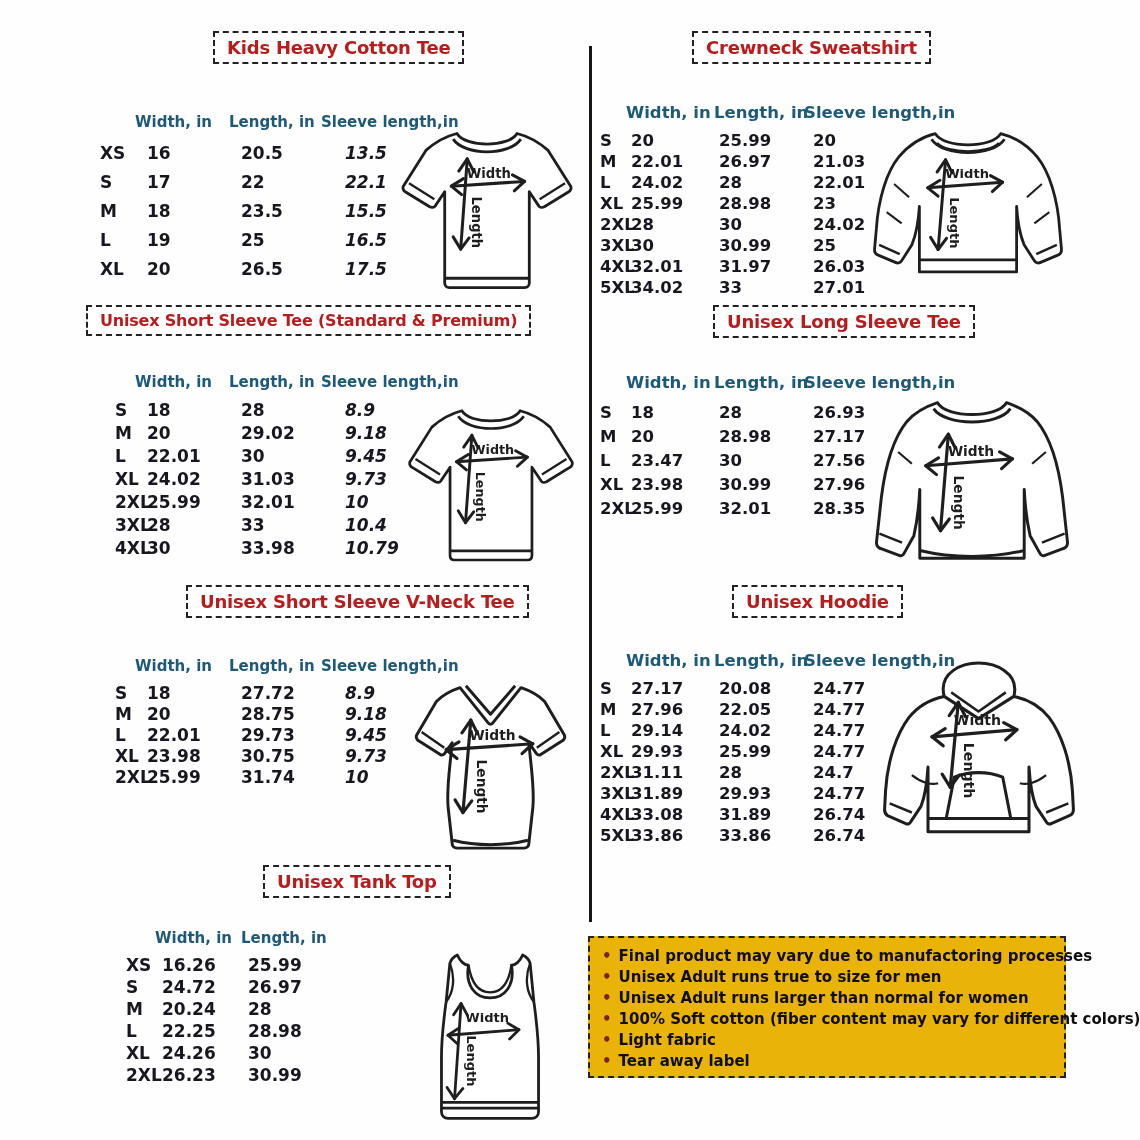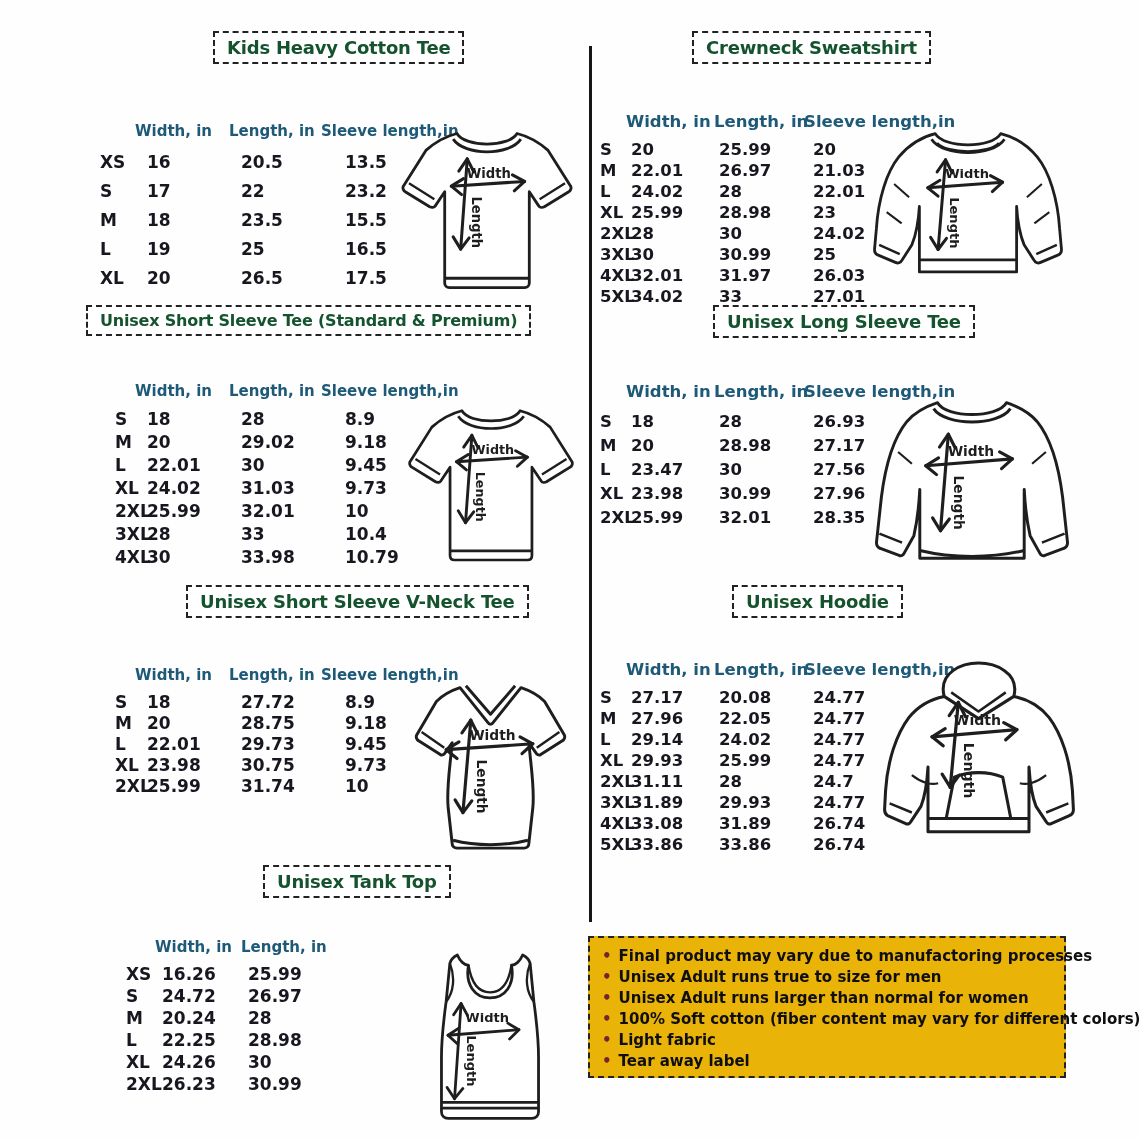--- a/index.html
+++ b/index.html
@@ -1,36 +1,36 @@
 <!DOCTYPE html>
 <html><head>
 <meta charset="utf-8">
 <style>
   html,body{margin:0;padding:0;background:#fff;}
   .canvas{position:relative;width:1140px;height:1140px;background:#fefefe;overflow:hidden;
           font-family:"DejaVu Sans","Liberation Sans",sans-serif;color:#17171f;}
   .vdivider{position:absolute;left:589px;top:46px;width:3px;height:876px;background:#151515;}
-  .title{position:absolute;border:2px dashed #222;background:#fff;color:#14532d;
+  .title{position:absolute;border:2px dashed #222;background:#fff;color:#b91c1c;
          font-weight:700;font-size:18px;padding:4px 12px;white-space:nowrap;letter-spacing:-0.2px;}
   .title.small{font-size:16px;}
   .tbl{position:absolute;}
   .trow{display:flex;align-items:center;height:var(--rh,24px);white-space:nowrap;}
-  .thead{height:auto;min-height:34px;align-items:flex-end;margin-bottom:8px;margin-top:9px;}
+  .thead{height:auto;min-height:34px;align-items:flex-end;margin-bottom:8px;}
   .tcell{flex-shrink:0;font-weight:700;font-size:17px;box-sizing:border-box;}
   .hcell{color:#1e5a78;font-size:15px;line-height:1.08;text-align:left;}
   .hcell.sleeve{text-align:center;}
   .sizecell{padding-left:5px;}
   .ind .sizecell{padding-left:20px;}
   
   .tblL .trow > :nth-child(1){width:52px;}
   .tblL .trow > :nth-child(2){width:94px;}
   .tblL .trow > :nth-child(3){width:92px;}
   .tblL .trow > :nth-child(4){width:100px;}
   .tblL .thead{margin-left:-12px;}
-  .tblL .trow:not(.thead) > :nth-child(4){padding-left:12px;}
+  .tblL .trow:not(.thead) > :nth-child(4){padding-left:12px;font-style:italic;}
   
   .tblR .trow > :nth-child(1){width:36px;}
   .tblR .trow > :nth-child(2){width:88px;}
   .tblR .trow > :nth-child(3){width:90px;}
   .tblR .trow > :nth-child(4){width:88px;}
   .tblR .thead{margin-left:-5px;}
   .tblR .trow:not(.thead) > :nth-child(4){padding-left:4px;}
   .tblR .tcell{font-size:16.5px;}
   
   .tblT .trow > :nth-child(1){width:56px;}
@@ -69,21 +69,21 @@
       <div class="trow">
         <div class="tcell sizecell">XS</div>
         <div class="tcell">16</div>
         <div class="tcell">20.5</div>
         <div class="tcell">13.5</div>
       </div>
       <div class="trow">
         <div class="tcell sizecell">S</div>
         <div class="tcell">17</div>
         <div class="tcell">22</div>
-        <div class="tcell">23.2</div>
+        <div class="tcell">22.1</div>
       </div>
       <div class="trow">
         <div class="tcell sizecell">M</div>
         <div class="tcell">18</div>
         <div class="tcell">23.5</div>
         <div class="tcell">15.5</div>
       </div>
       <div class="trow">
         <div class="tcell sizecell">L</div>
         <div class="tcell">19</div>

